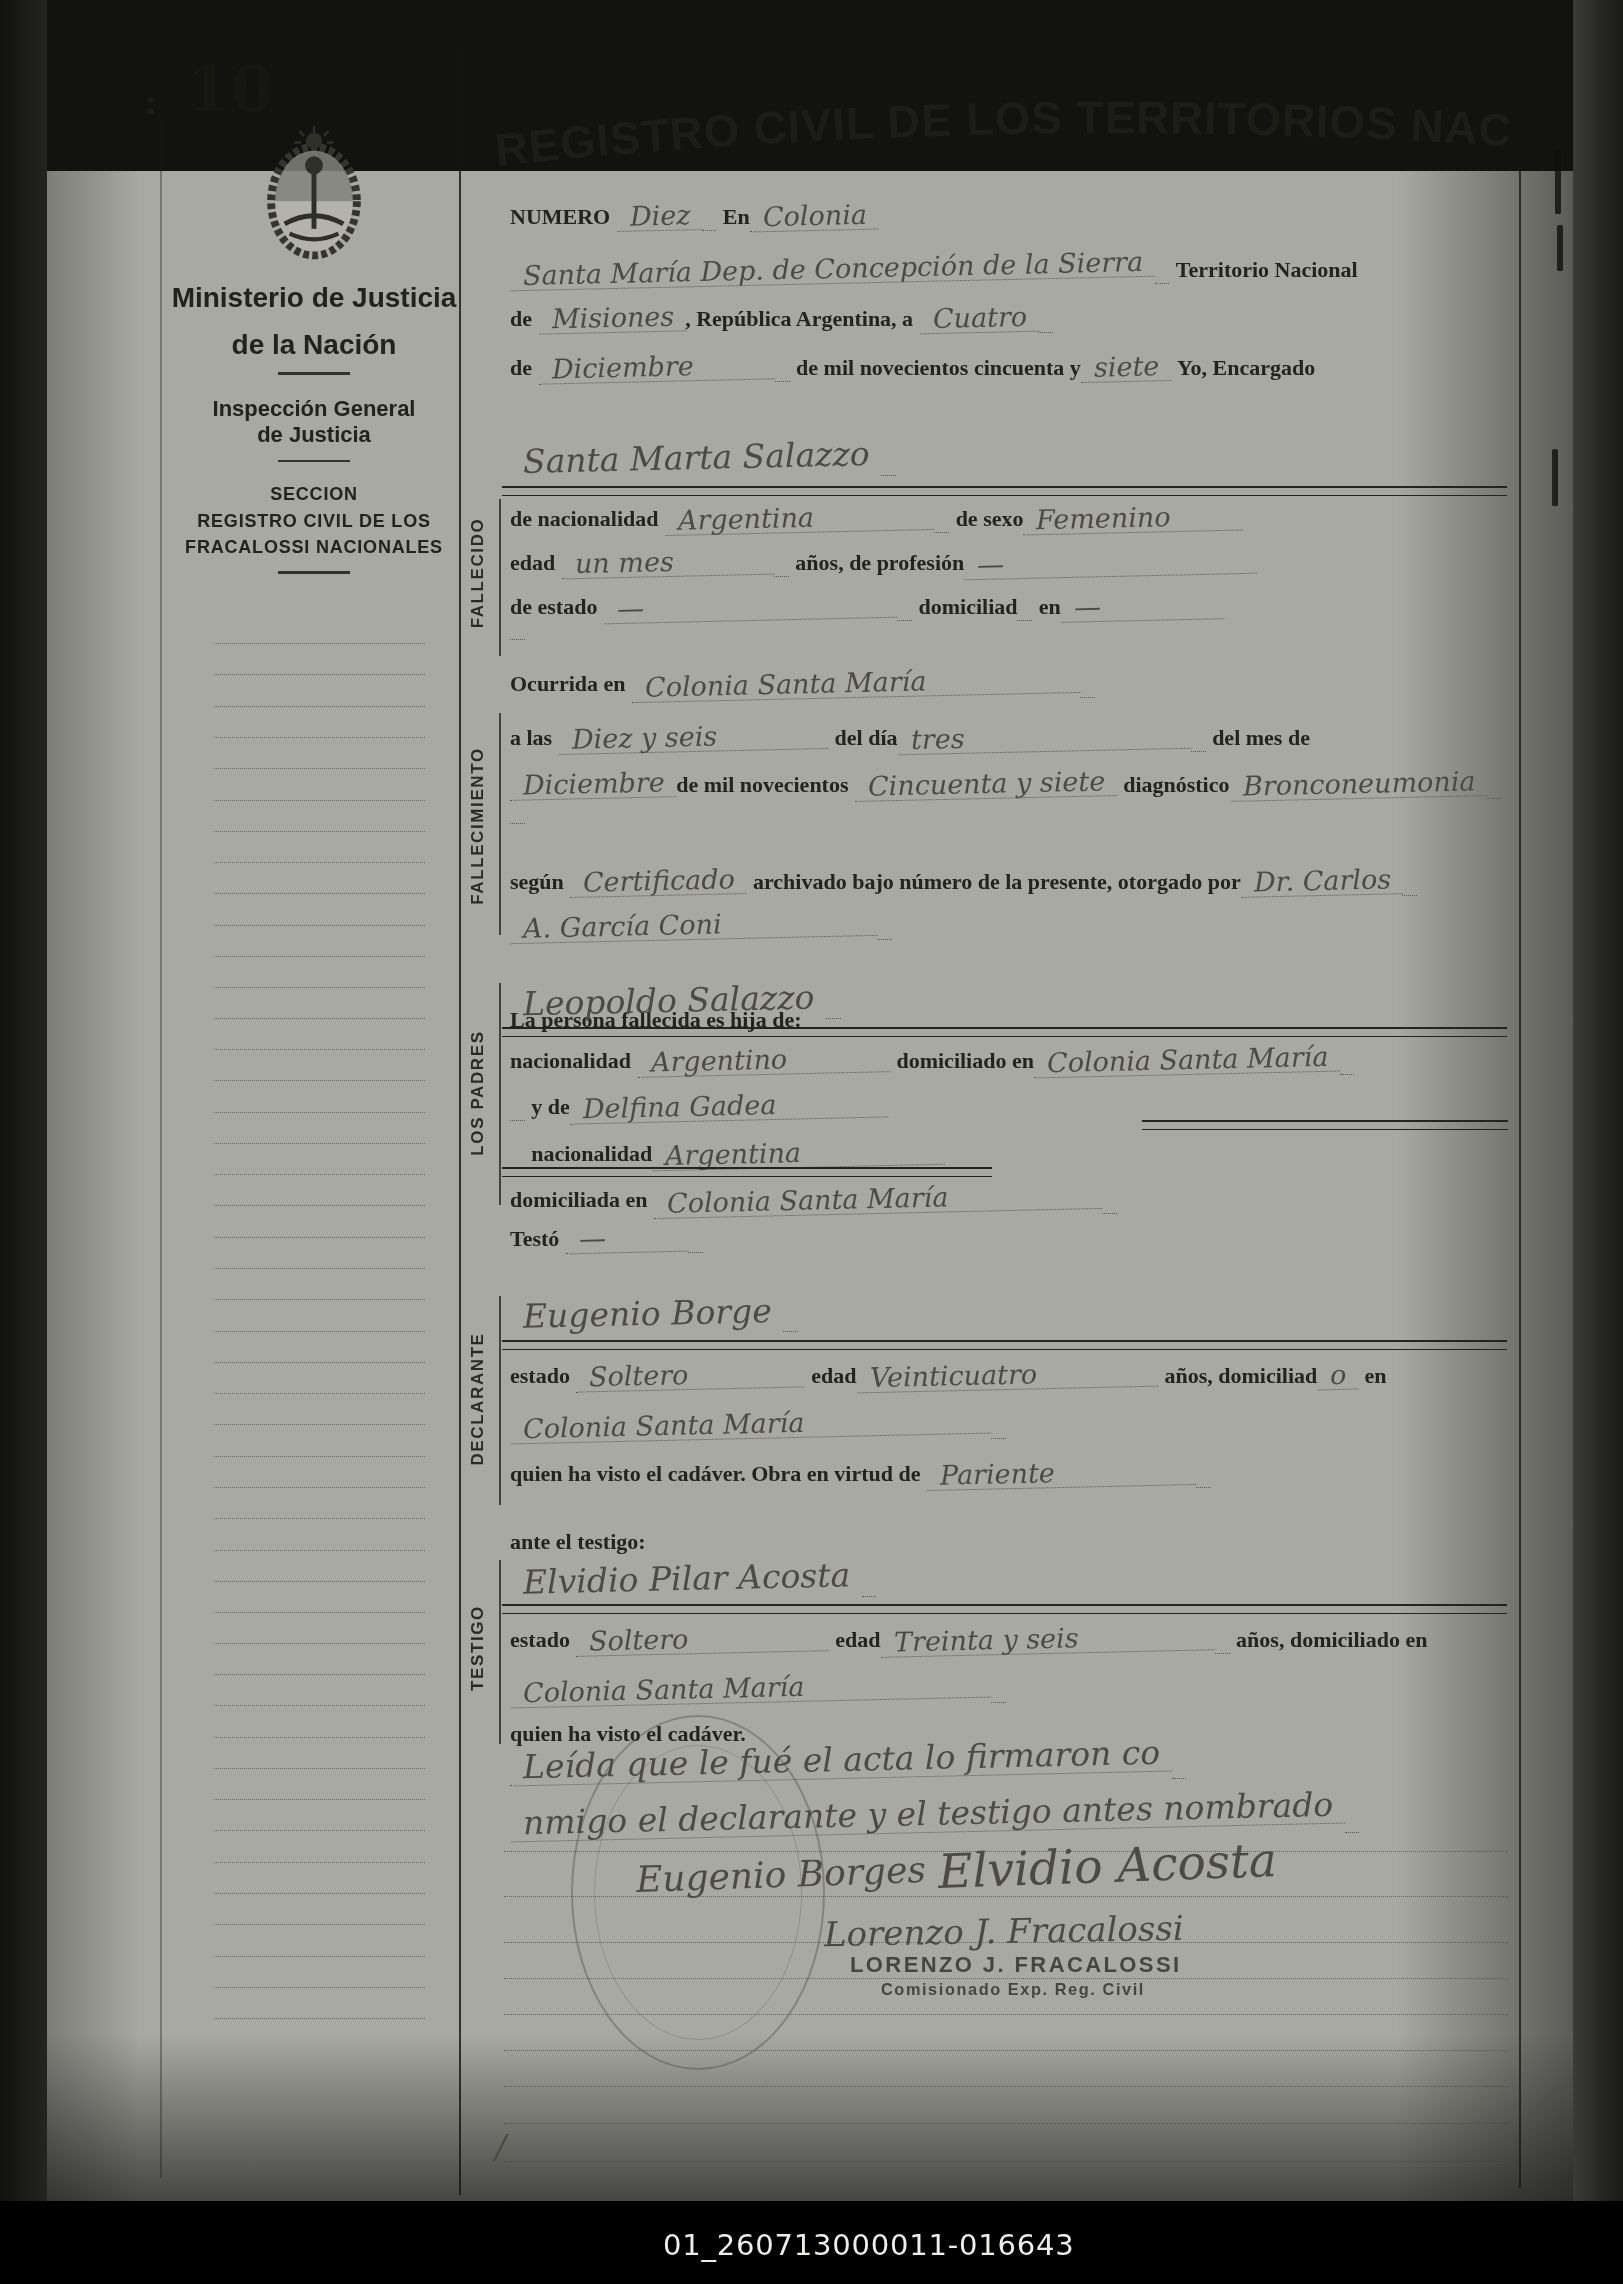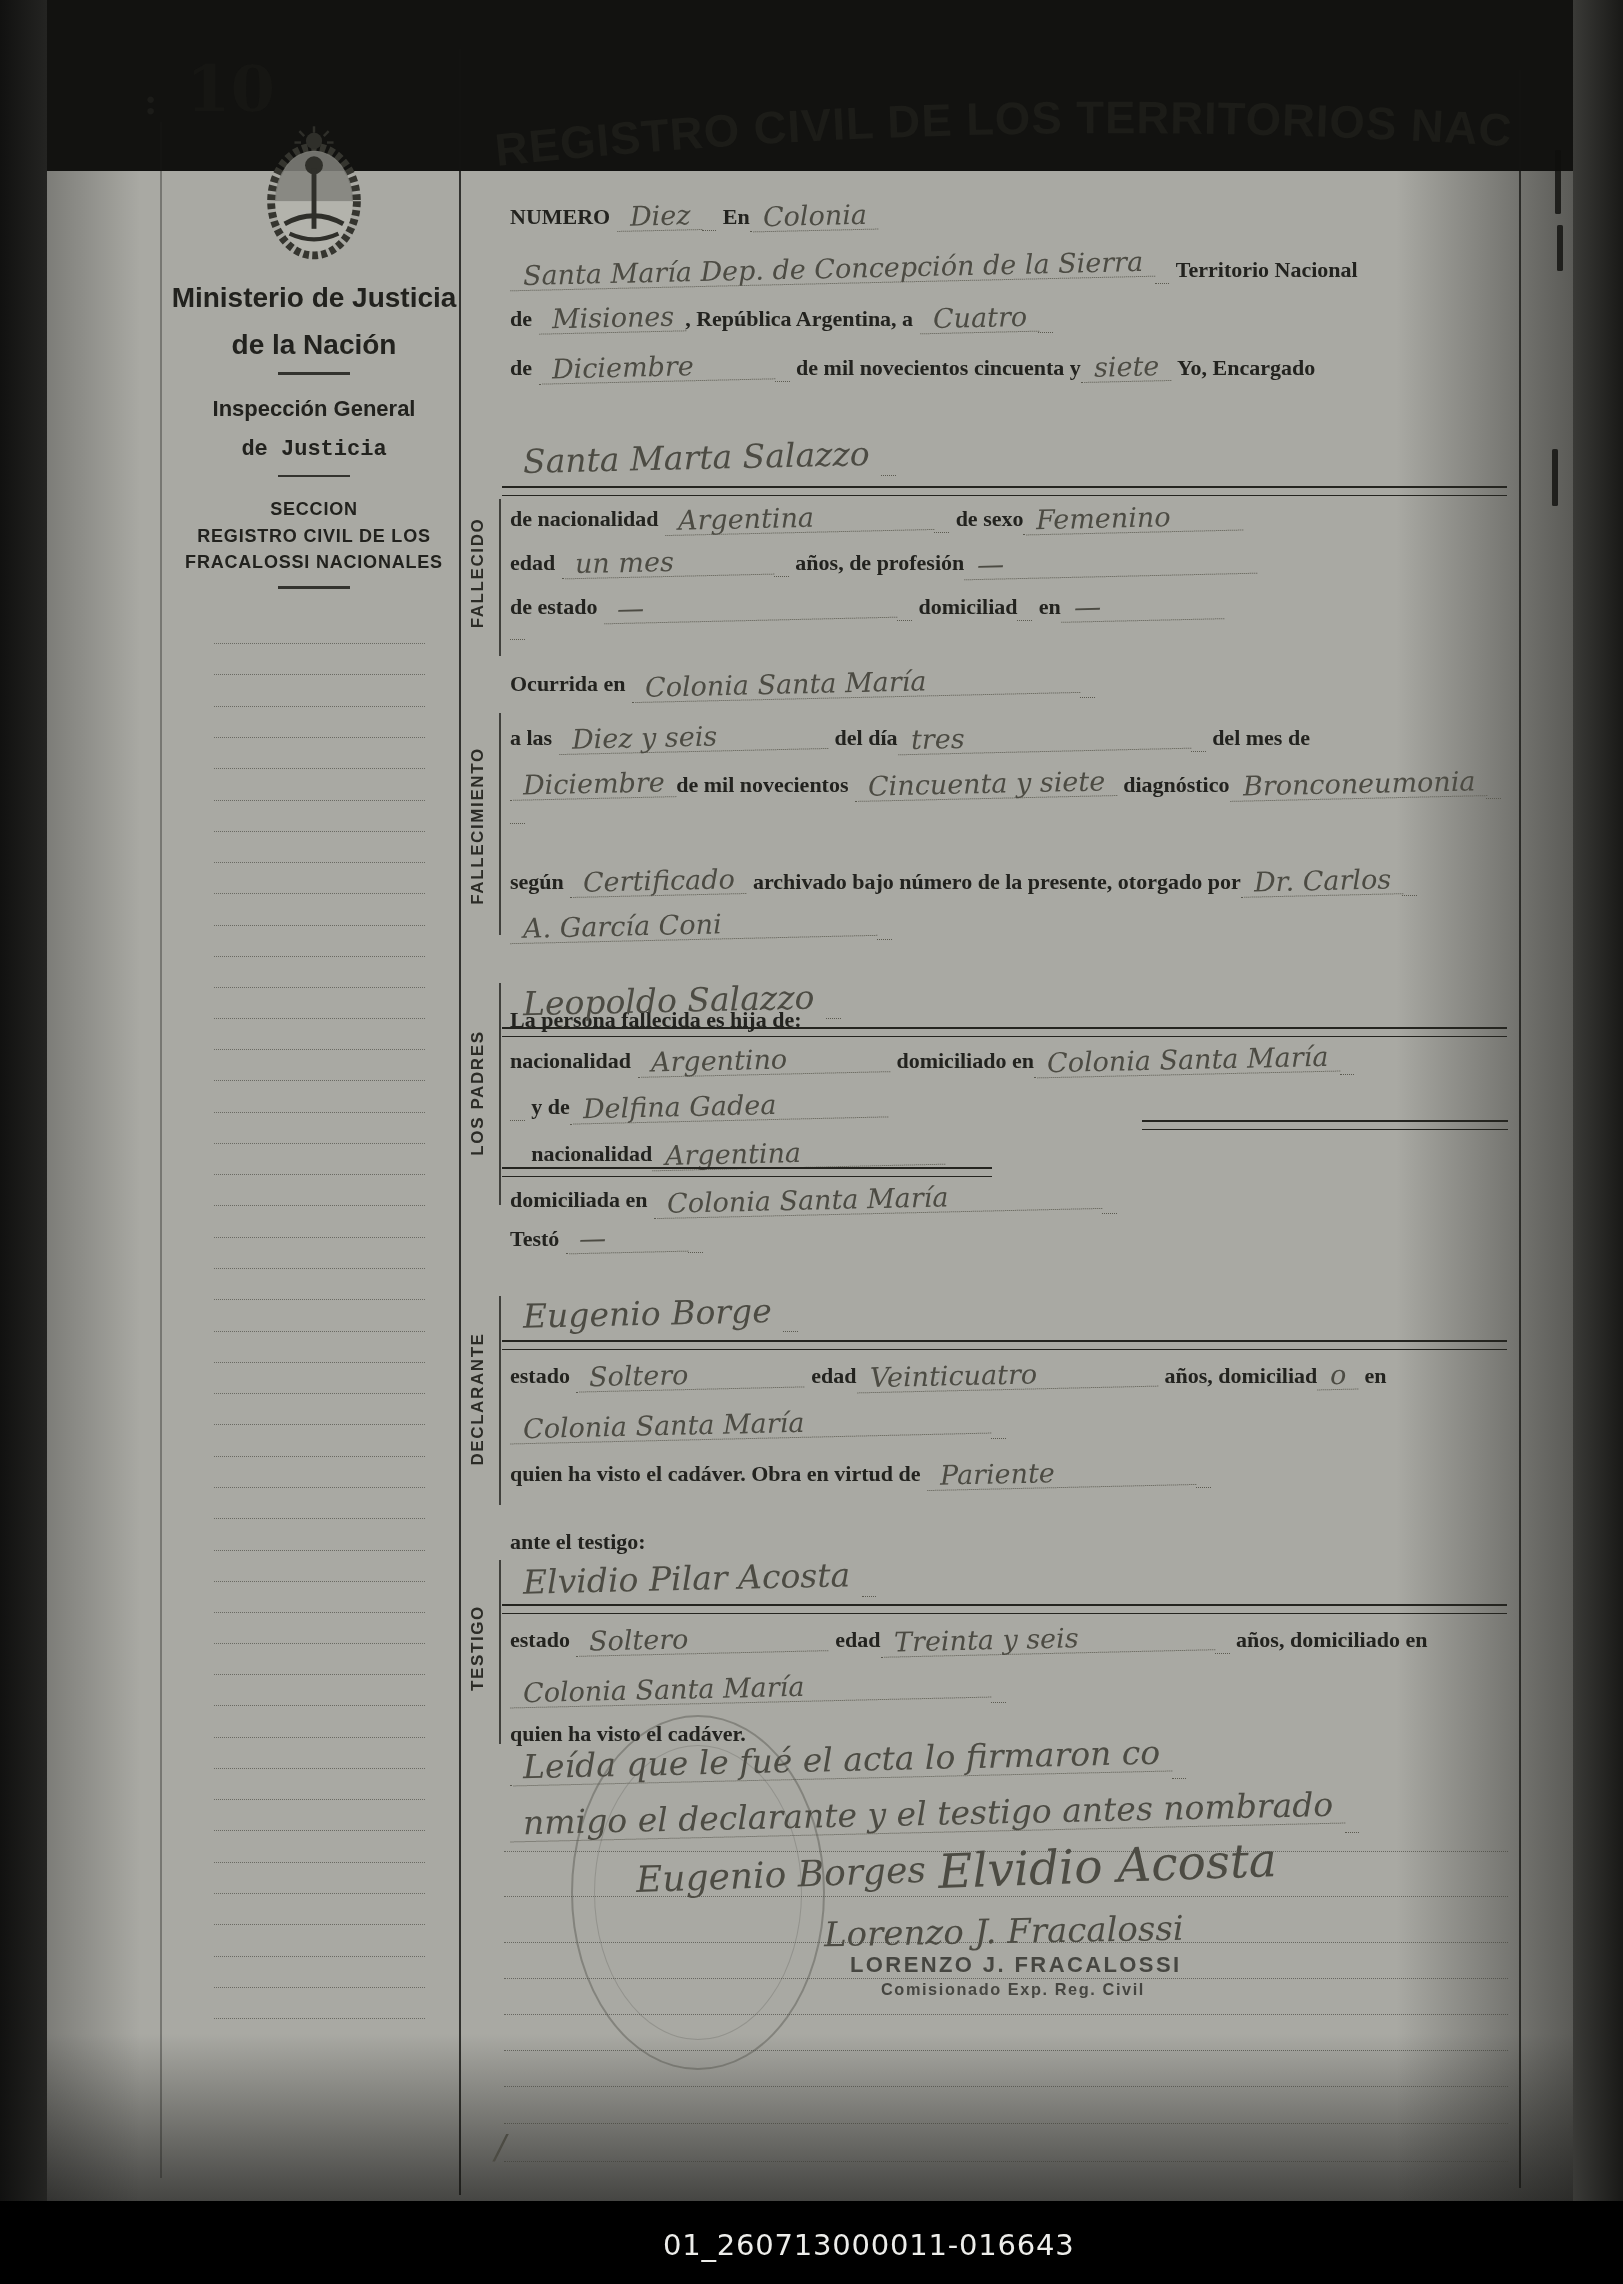--- a/index.html
+++ b/index.html
@@ -96,21 +96,21 @@
       </g>
       <circle cx="70" cy="52" r="11" fill="#2f2f2a"></circle>
       <rect x="67" y="56" width="6" height="74" fill="#2f2f2a"></rect>
       <path d="M34,124 q36,-20 72,0" fill="none" stroke="#2f2f2a" stroke-width="6"></path>
       <path d="M40,136 q30,14 60,0" fill="none" stroke="#2f2f2a" stroke-width="5"></path>
     </svg>
     <div class="min1">Ministerio de Justicia</div>
     <div class="min1">de la Nación</div>
     <div class="sep"></div>
     <div class="sub1">Inspección General</div>
-    <div class="sub1" style="margin-top:15px;font-family:Liberation Mono, monospace;">de Justicia</div>
+    <div class="sub1" style="margin-top:0;">de Justicia</div>
     <div class="sep"></div>
     <div class="sec1">SECCION</div>
     <div class="sec1" style="margin-top:3.3px;">REGISTRO CIVIL DE LOS</div>
     <div class="sec1" style="margin-top:3.3px;">FRACALOSSI NACIONALES</div>
     <div class="sep"></div>
   </div>
   <div class="sidelines" id="sidelines">
       <div class="dotline" style="top: 0px;"></div>
       <div class="dotline" style="top: 31px;"></div>
       <div class="dotline" style="top: 63px;"></div>

